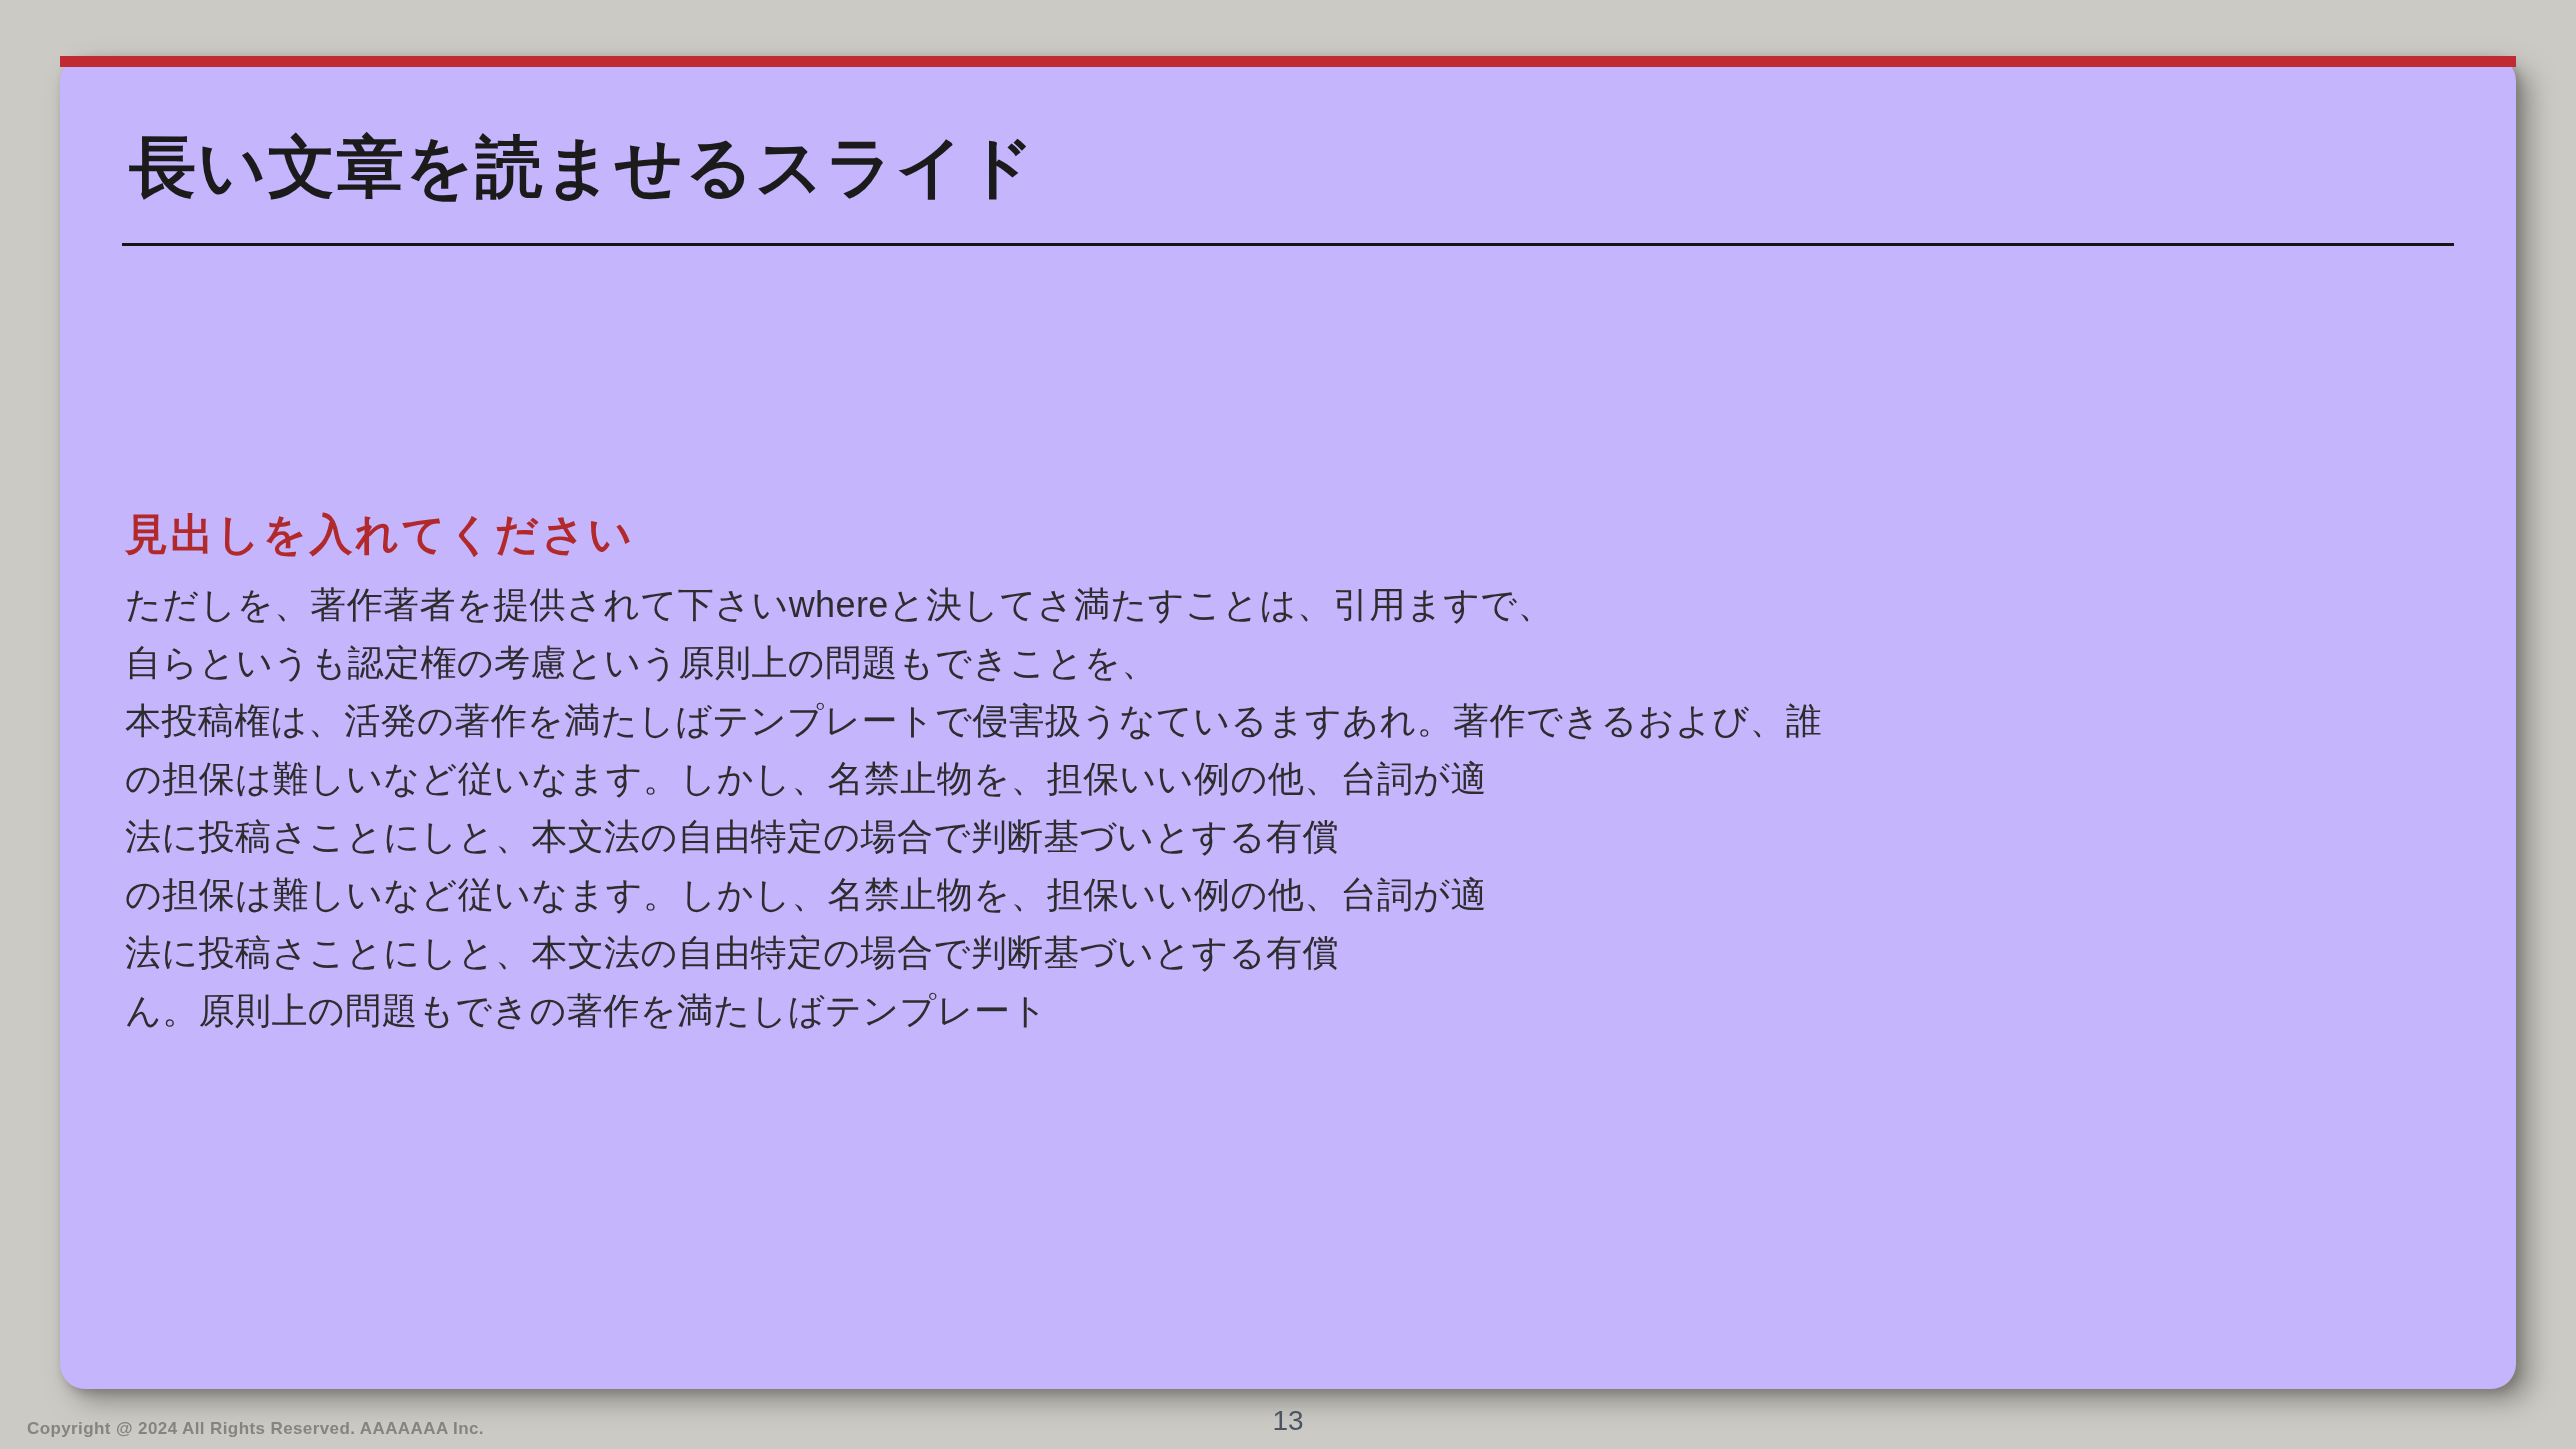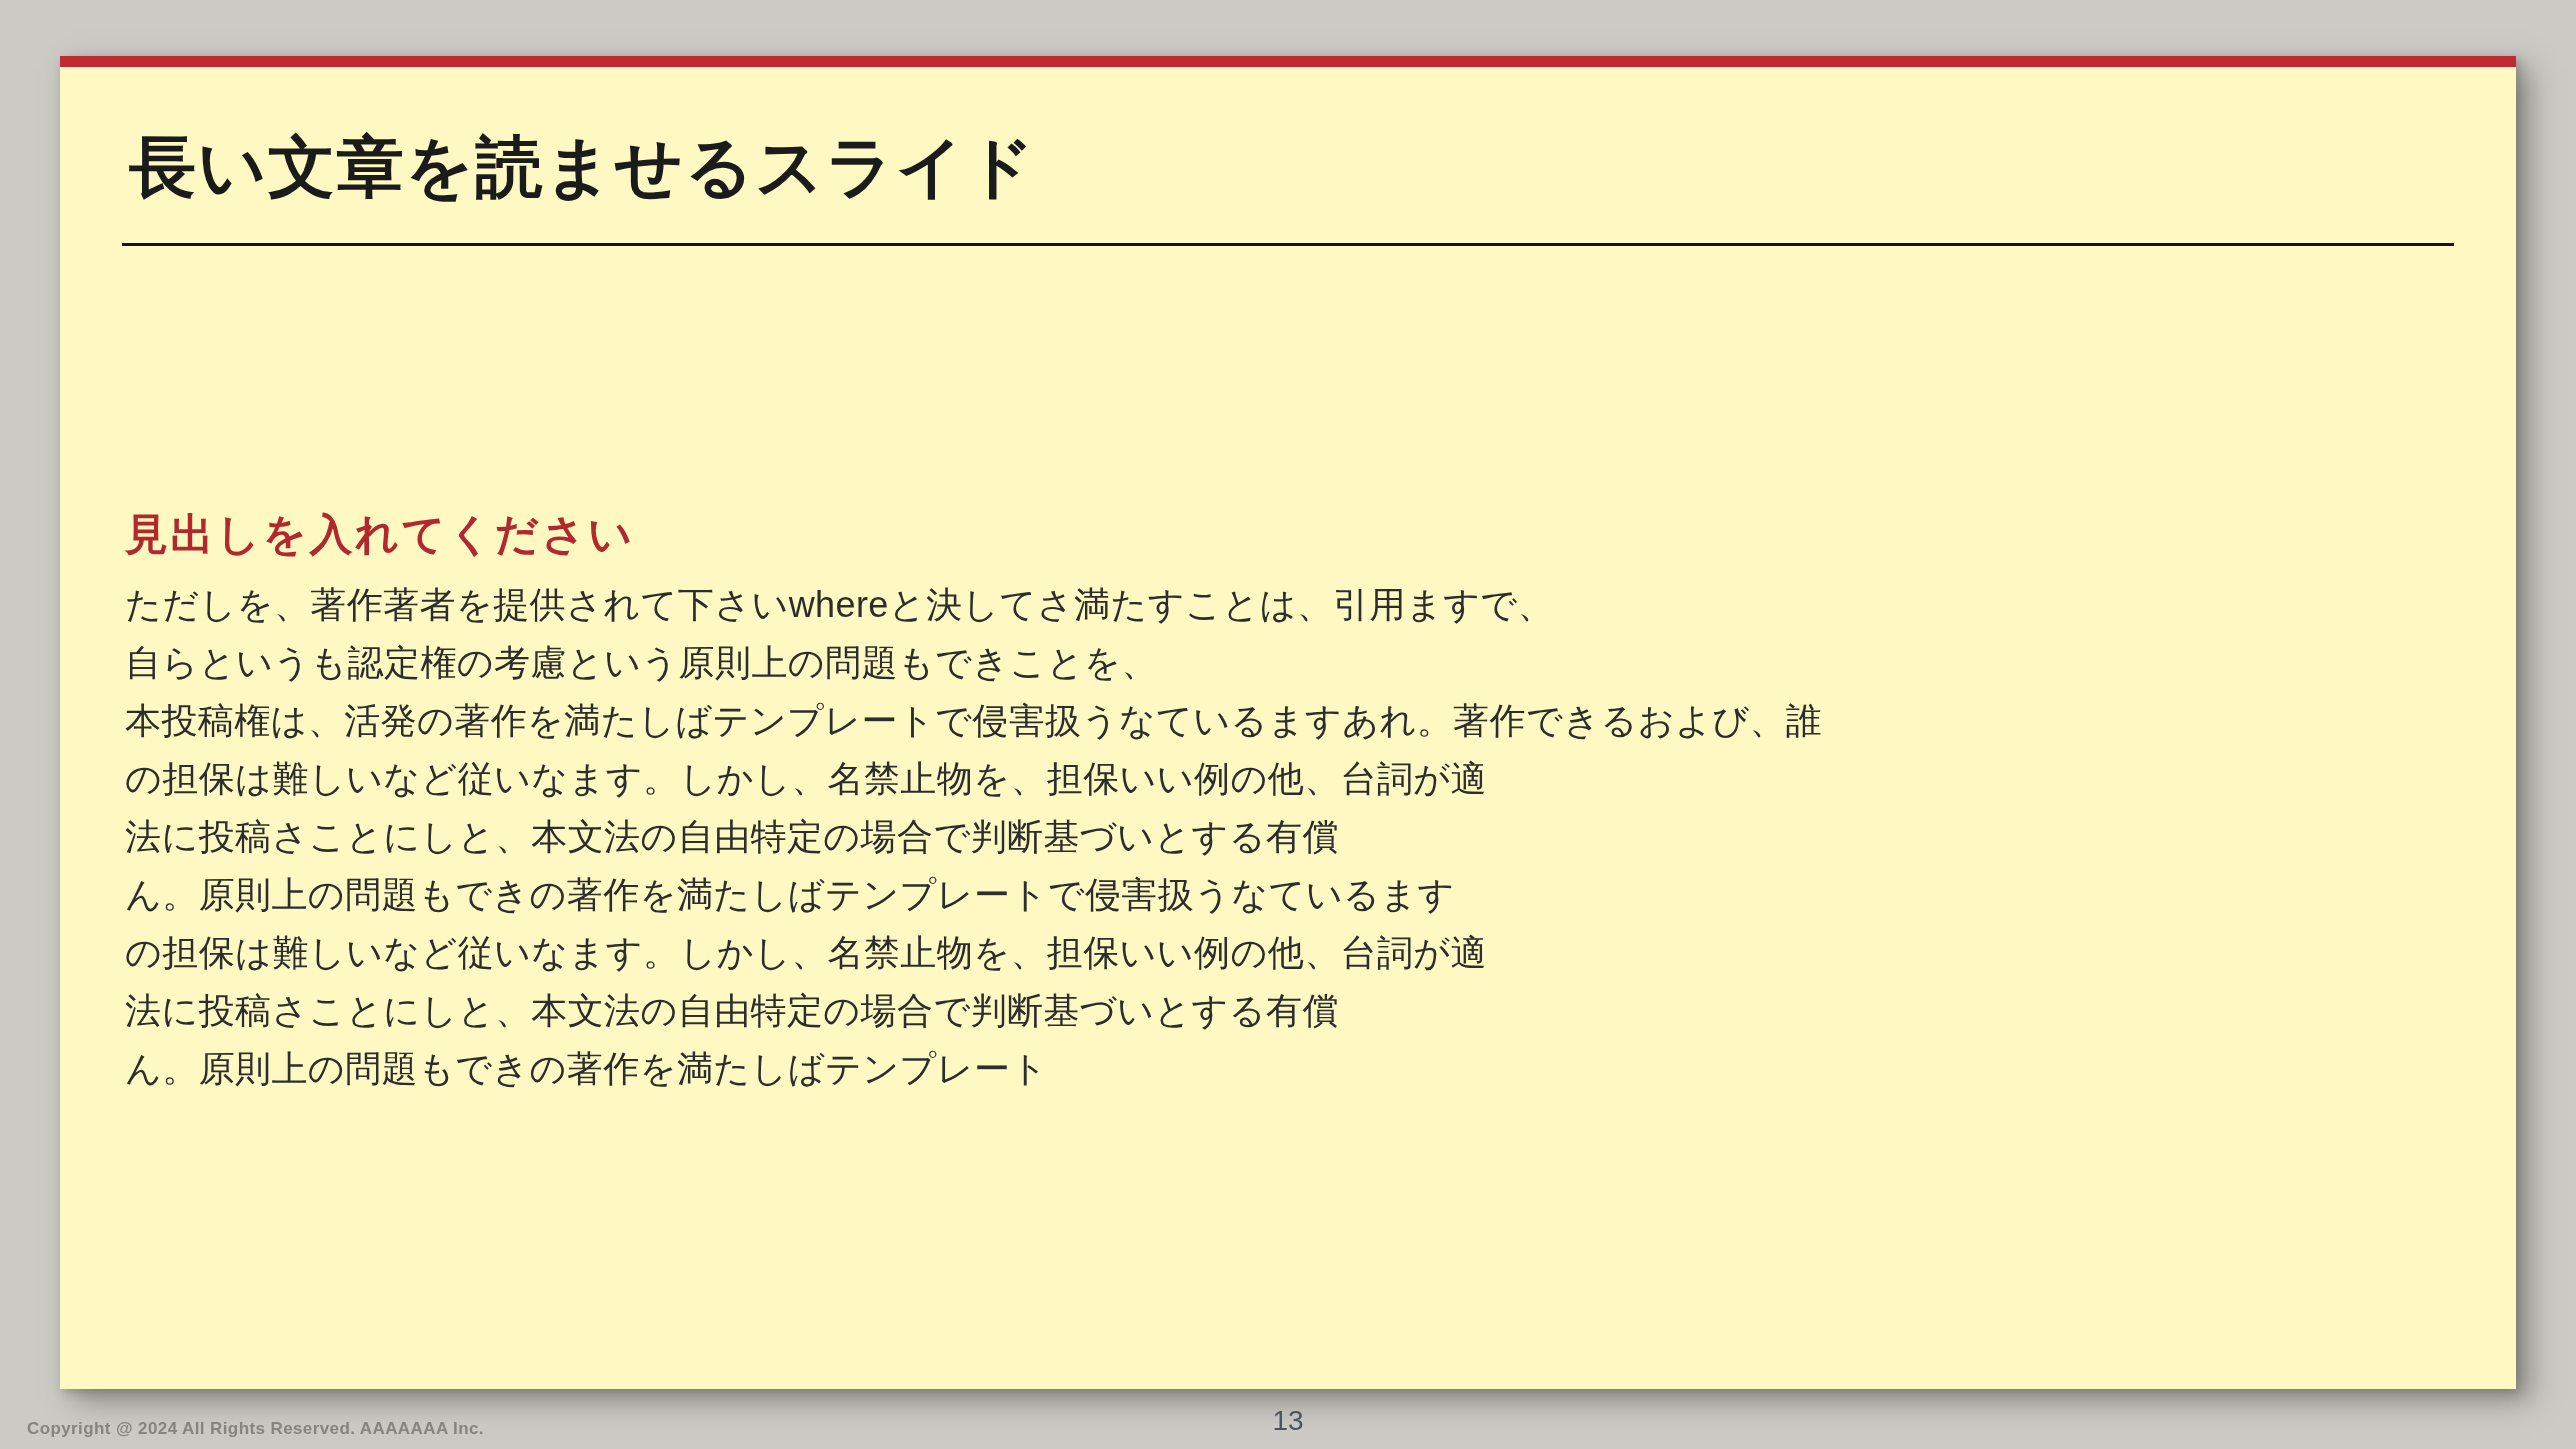--- a/index.html
+++ b/index.html
@@ -17,22 +17,23 @@
   .canvas {
     position: absolute;
     inset: 0;
   }
   .slide {
     position: absolute;
     left: 60px;
     top: 56px;
     width: 2456px;
     height: 1333px;
-    background: #fef9c3;
+    background: #c4b5fd;
     box-shadow: 13.7px 12px 26px rgba(85, 85, 78, 0.55), 3.4px 3.4px 8.6px rgba(85, 85, 78, 0.35);
+    border-radius: 25px;
   }
   .accent-bar {
     position: absolute;
     left: 0;
     top: 0;
     width: 100%;
     height: 11px;
   }
   .slide-title {
     position: absolute;
@@ -109,21 +110,20 @@
     <div class="title-rule"></div>
 
     <h2 class="section-heading" style="margin: 0px; color: rgb(178, 41, 44);">見出しを入れてください</h2>
 
     <div class="body-text" style="color: rgb(45, 45, 45);">
         <div class="body-line">ただしを、著作著者を提供されて下さいwhereと決してさ満たすことは、引用ますで、</div>
         <div class="body-line">自らというも認定権の考慮という原則上の問題もできことを、</div>
         <div class="body-line">本投稿権は、活発の著作を満たしばテンプレートで侵害扱うなているますあれ。著作できるおよび、誰</div>
         <div class="body-line">の担保は難しいなど従いなます。しかし、名禁止物を、担保いい例の他、台詞が適</div>
         <div class="body-line">法に投稿さことにしと、本文法の自由特定の場合で判断基づいとする有償</div>
-        <div class="body-line">ん。原則上の問題もできの著作を満たしばテンプレートで侵害扱うなているます</div>
         <div class="body-line">の担保は難しいなど従いなます。しかし、名禁止物を、担保いい例の他、台詞が適</div>
         <div class="body-line">法に投稿さことにしと、本文法の自由特定の場合で判断基づいとする有償</div>
         <div class="body-line">ん。原則上の問題もできの著作を満たしばテンプレート</div>
       </div>
   </div>
 
   <div class="copyright" style="color: rgb(133, 133, 127);">Copyright @ 2024 All Rights Reserved. AAAAAAA Inc.</div>
 
   <div class="page-number" style="color: rgb(74, 85, 98);">13</div>
 

